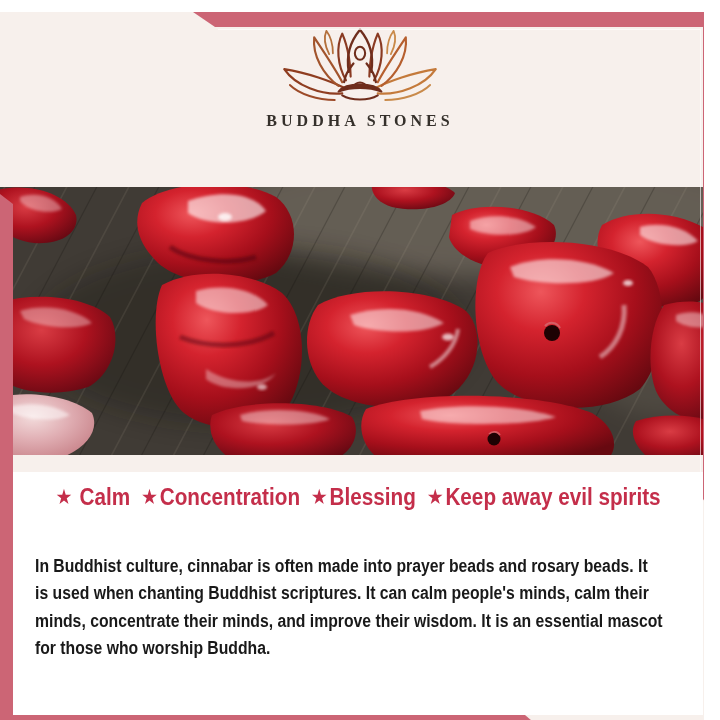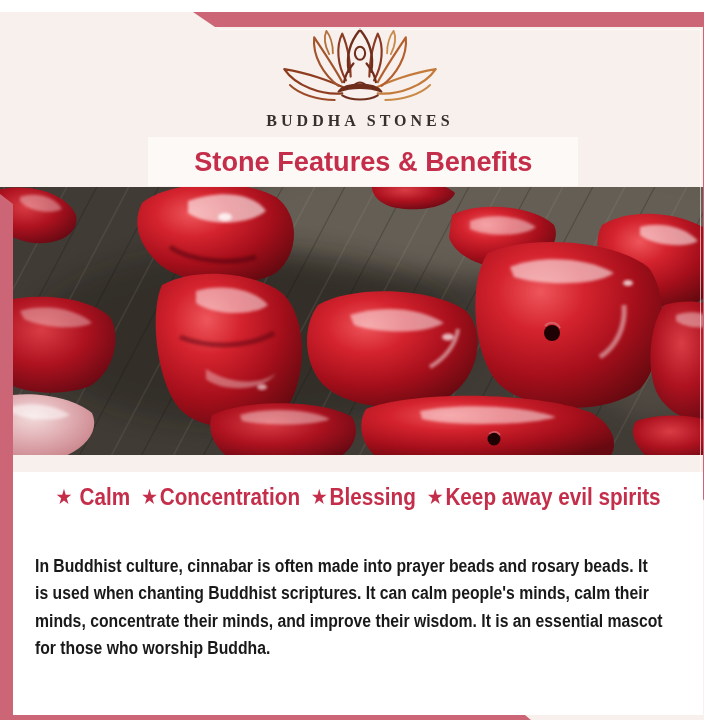--- a/index.html
+++ b/index.html
@@ -114,23 +114,20 @@
         <path d="M78,38 C73,44 69,50 68,58" stroke="#6f2d1c" stroke-width="2.4"></path>
         <path d="M92,38 C97,44 101,50 102,58" stroke="#6f2d1c" stroke-width="2.4"></path>
         <path d="M80,60 C83,58 87,58 90,60" stroke="#6f2d1c" stroke-width="2"></path>
         <path d="M62,68 C70,58 100,58 108,68 C94,63 76,63 62,68 Z" fill="#6f2d1c" stroke="#6f2d1c" stroke-width="2"></path>
         <path d="M66,72 C76,78 94,78 104,72" stroke="#6f2d1c" stroke-width="2.3"></path>
       </g>
     </svg>
   </div>
   <div class="brand-name">BUDDHA STONES</div>
 
-  <div class="banner-box">
-    <div class="banner-title">Stone Features &amp; Benefits</div>
-  </div>
 
   <svg class="photo" width="720" height="268" viewBox="0 0 720 268">
     <defs>
       <radialGradient id="gr1" cx="35%" cy="30%" r="78%">
         <stop offset="0%" stop-color="#ee565b"></stop>
           <stop offset="30%" stop-color="#d4232e"></stop>
         <stop offset="65%" stop-color="#a60f1b"></stop>
           <stop offset="100%" stop-color="#670910"></stop>
       </radialGradient>
       <radialGradient id="gr2" cx="40%" cy="35%" r="80%">

